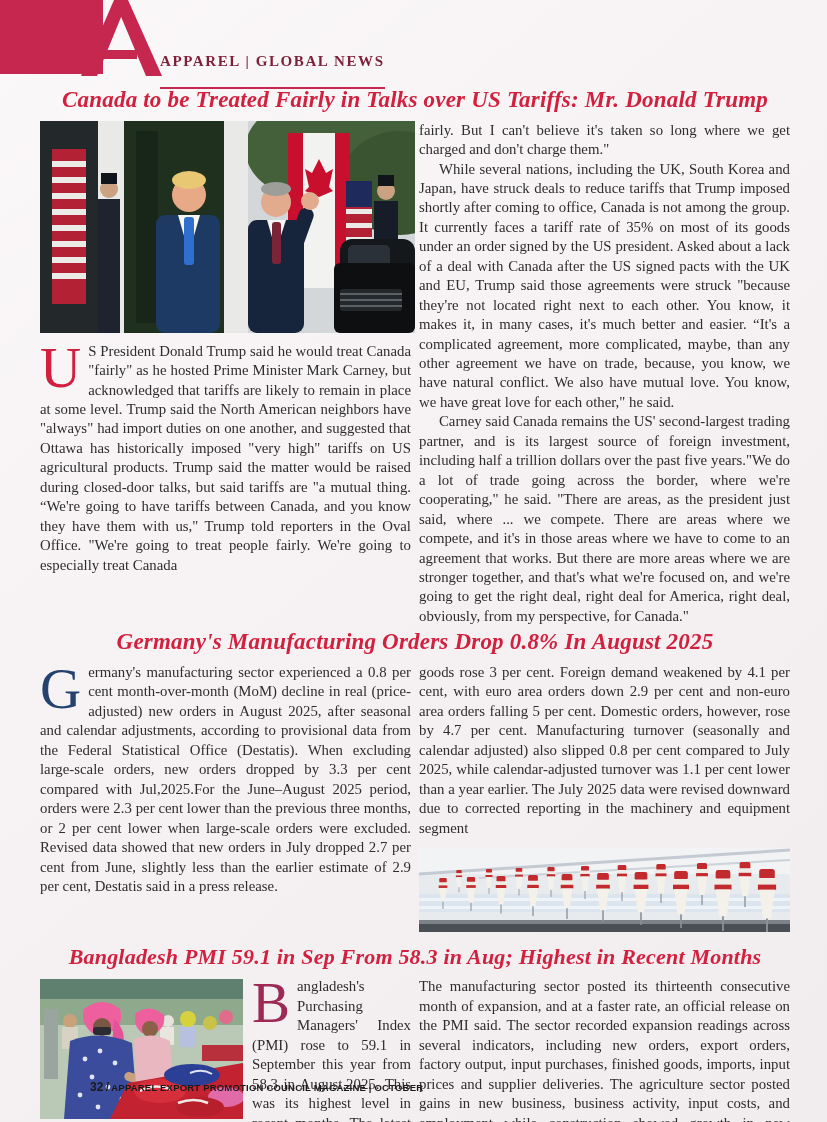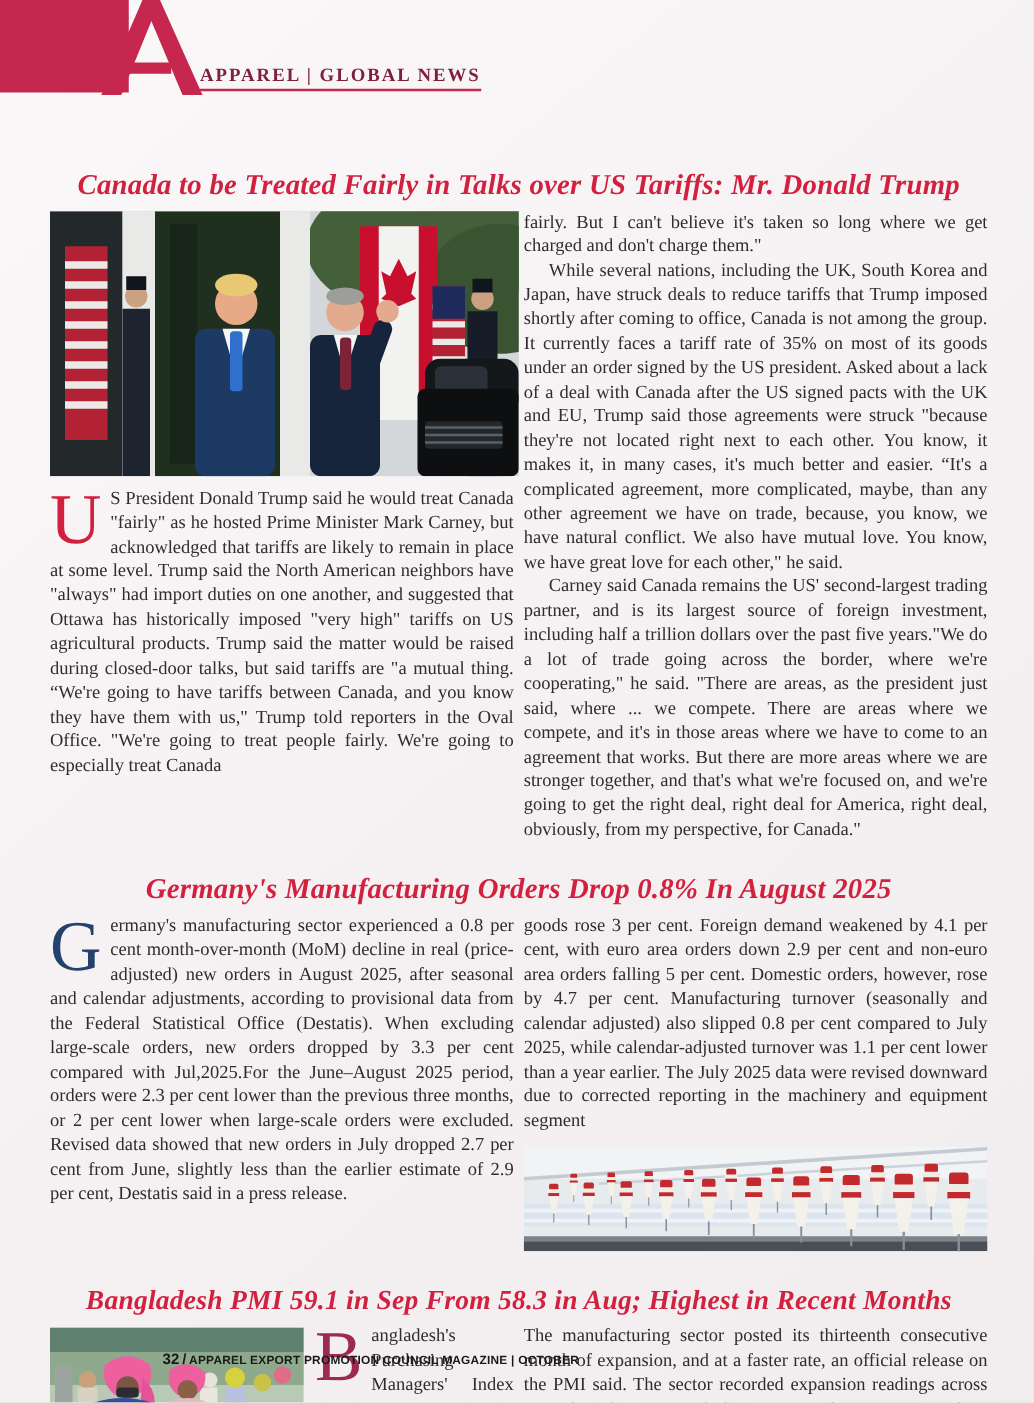--- a/index.html
+++ b/index.html
@@ -7,49 +7,49 @@
   .page {
     position:relative; width:827px; height:1122px; margin:0 auto;
     background:linear-gradient(140deg,#fbf8f9 0%,#f5f1f3 55%,#f1edef 100%);
     font-family:"Liberation Serif", serif; color:#2e2c2c; overflow:hidden;
   }
   
   .logo-block { position:absolute; left:0; top:0; width:103px; height:74px; background:#c5274e; }
   .logo-a { position:absolute; left:78px; top:0; }
   .section-label {
     position:absolute; left:160px; top:53px; font-weight:bold; font-size:15px;
-    letter-spacing:1.6px; color:#7e1f3b; padding-bottom:1px; border-bottom:2.5px solid #c5274e;
+    letter-spacing:1.6px; color:#7e1f3b; padding-bottom:17px; border-bottom:2.5px solid #c5274e;
   }
   
   .content { position:absolute; left:40px; top:86px; width:750px; }
   .headline {
     text-align:center; font-style:italic; font-weight:bold; color:#d2203f;
-    font-size:23px; line-height:1.2; margin-bottom:7px; letter-spacing:0.2px;margin-top:48px;
-  }
-  .headline.h2 { margin-top:23px; }
-  .headline.h3 { margin-top:26px; font-size:22px; }
+    font-size:23px; line-height:1.2; margin-bottom:7px; letter-spacing:0.2px;
+  }
+  .headline.h2 { margin-top:2px; }
+  .headline.h3 { margin-top:12px; font-size:22px; }
   .cols { display:flex; gap:8px; }
   .col { width:371px; text-align:justify; font-size:14.8px; line-height:1.315; color:#2e2c2c; }
   .col p + p { text-indent:20px;font-family:Liberation Serif, serif; }
   .photo { display:block; }
   .photo.main { width:375px; height:212px; margin-bottom:9px; }
   .photo.machine { width:371px; height:84px; margin-top:10px; }
   .photo.factory { float:left; width:203px; height:140px; margin:2px 9px 3px 0; }
   .dropcap {
     float:left; font-size:57px; line-height:46px; padding:3px 7px 0 0; font-weight:normal;
   }
   .dc-red { color:#d2203f; }
   .dc-blue { color:#25426f; }
   .dc-maroon { color:#9c2a55; }
   
   .footer {
     position:absolute; left:90px; top:1080px; font-family:"Liberation Sans", sans-serif;
     font-weight:bold; color:#191919; font-size:9.5px; letter-spacing:0.2px;
   }
-  .footer .pgnum { font-size:12px;margin-left:40px; }
+  .footer .pgnum { font-size:12px; }
   .footer .sep { font-size:12px; padding:0 2px; }
 </style>
 </head>
 <body>
 
 <div class="page">
 
   <div class="logo-block"></div>
   <svg class="logo-a" width="90" height="78" viewBox="0 0 90 78">
     <polygon points="36,0 50,0 19,76 3,76" fill="#c5274e"></polygon>

